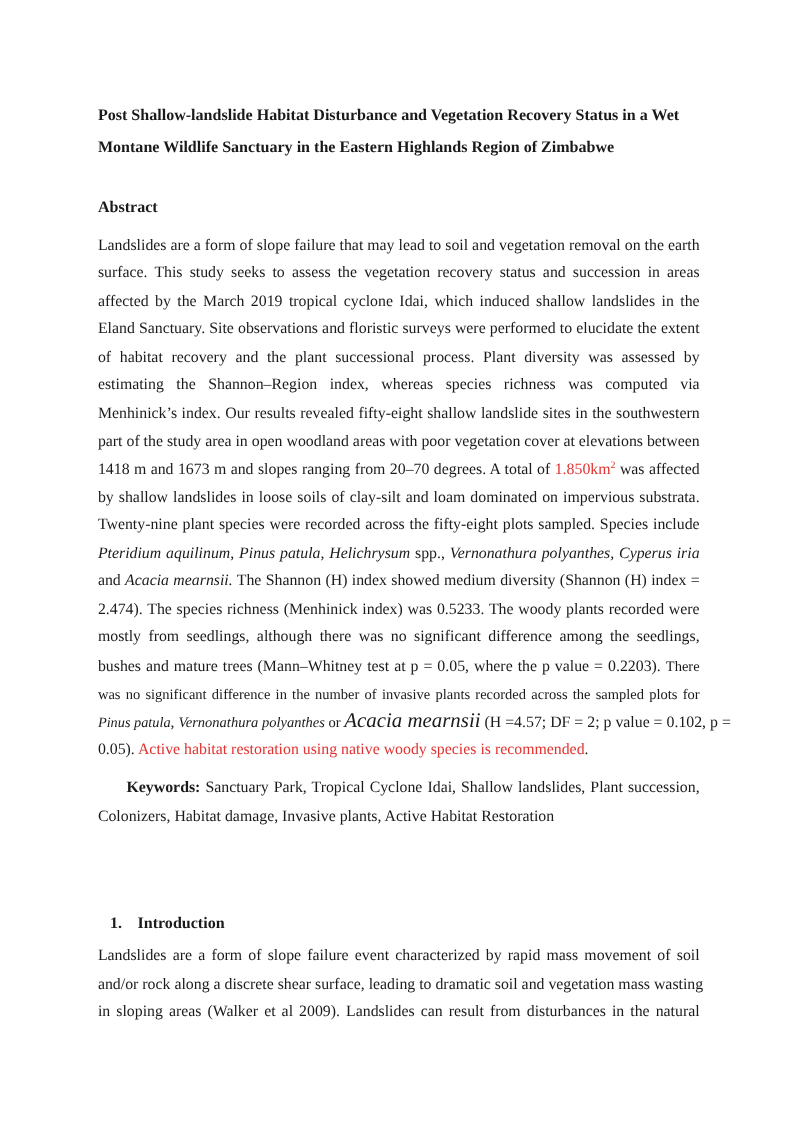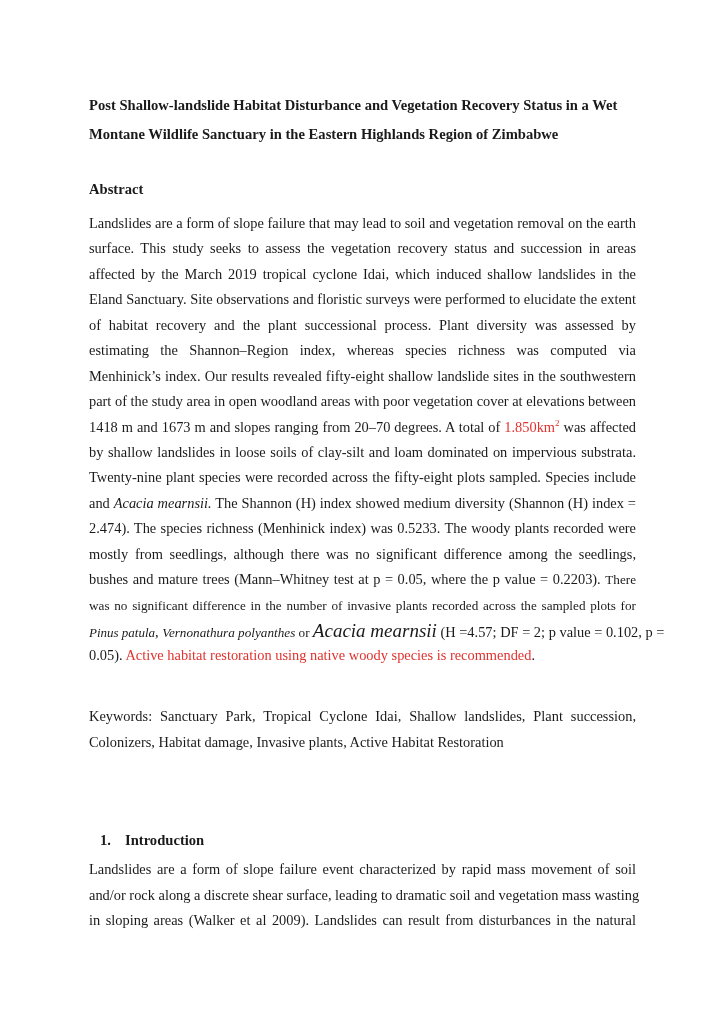--- a/index.html
+++ b/index.html
@@ -11,21 +11,21 @@
   .abstract { position: absolute; left: 89px; top: 211px; width: 547px; font-size: 14.4px; line-height: 25.45px; text-align: justify; text-align-last: left; }
   .abstract .ln { display: block; text-align: justify; text-align-last: justify; white-space: nowrap; height: 25.45px; }
   .abstract .ln.last { text-align-last: left; }
   .abstract .ln.small { font-size: 13.2px; }
   .red { color: #e0322f; margin-top: 44px; }
   i { font-style: italic; }
   sup { font-size: 9px; line-height: 0; vertical-align: super; }
   .kw { position: absolute; left: 89px; top: 703px; width: 547px; font-size: 14.4px; line-height: 26px; }
   .kw .ln { display: block; text-align-last: justify; white-space: nowrap; }
   .kw .ln.last { text-align-last: left; }
-  .kw b { font-weight: normal; }
+  .kw b { font-weight: bold; margin-left: 26px; }
   .intro-head { position: absolute; left: 100px; top: 832px; font-weight: bold; font-size: 14.6px; }
   .intro-head .num { display: inline-block; width: 25px; }
   .intro { position: absolute; left: 89px; top: 857px; width: 547px; font-size: 14.4px; line-height: 25.5px; }
   .intro .ln { display: block; text-align-last: justify; white-space: nowrap; }
 </style>
 </head>
 <body>
 
 <div class="page">
 
@@ -41,20 +41,21 @@
     <span class="ln">surface. This study seeks to assess the vegetation recovery status and succession in areas</span>
     <span class="ln">affected by the March 2019 tropical cyclone Idai, which induced shallow landslides in the</span>
     <span class="ln">Eland Sanctuary. Site observations and floristic surveys were performed to elucidate the extent</span>
     <span class="ln">of habitat recovery and the plant successional process. Plant diversity was assessed by</span>
     <span class="ln">estimating the Shannon–Region index, whereas species richness was computed via</span>
     <span class="ln">Menhinick’s index. Our results revealed fifty-eight shallow landslide sites in the southwestern</span>
     <span class="ln">part of the study area in open woodland areas with poor vegetation cover at elevations between</span>
     <span class="ln"><span>1418 m and 1673 m and slopes ranging from 20–70 degrees. A total of </span><span class="red">1.850km</span><sup class="red">2</sup><span> was affected</span></span>
     <span class="ln">by shallow landslides in loose soils of clay-silt and loam dominated on impervious substrata.</span>
     <span class="ln">Twenty-nine plant species were recorded across the fifty-eight plots sampled. Species include</span>
+    <span class="ln"><i>Pteridium aquilinum, Pinus patula, Helichrysum</i><span> spp., </span><i>Vernonathura polyanthes, Cyperus iria</i></span>
     <span class="ln"><span>and </span><i>Acacia mearnsii.</i><span> The Shannon (H) index showed medium diversity (Shannon (H) index =</span></span>
     <span class="ln">2.474). The species richness (Menhinick index) was 0.5233. The woody plants recorded were</span>
     <span class="ln">mostly from seedlings, although there was no significant difference among the seedlings,</span>
     <span class="ln"><span>bushes and mature trees (Mann–Whitney test at p = 0.05, where the p value = 0.2203). </span><span style="font-size:13.2px">There</span></span>
     <span class="ln small">was no significant difference in the number of invasive plants recorded across the sampled plots for</span>
     <span class="ln"><i style="font-size:13px">Pinus patula</i><span>, </span><i style="font-size:13.2px">Vernonathura polyanthes</i><span style="font-size:13.2px"> or </span><i style="font-size:19px">Acacia mearnsii</i><span> (H =4.57; DF = 2; p value = 0.102, p =</span></span>
     <span class="ln last"><span>0.05). </span><span class="red">Active habitat restoration using native woody species is recommended</span><span>.</span></span>
   </div>
 
   <div class="kw">

